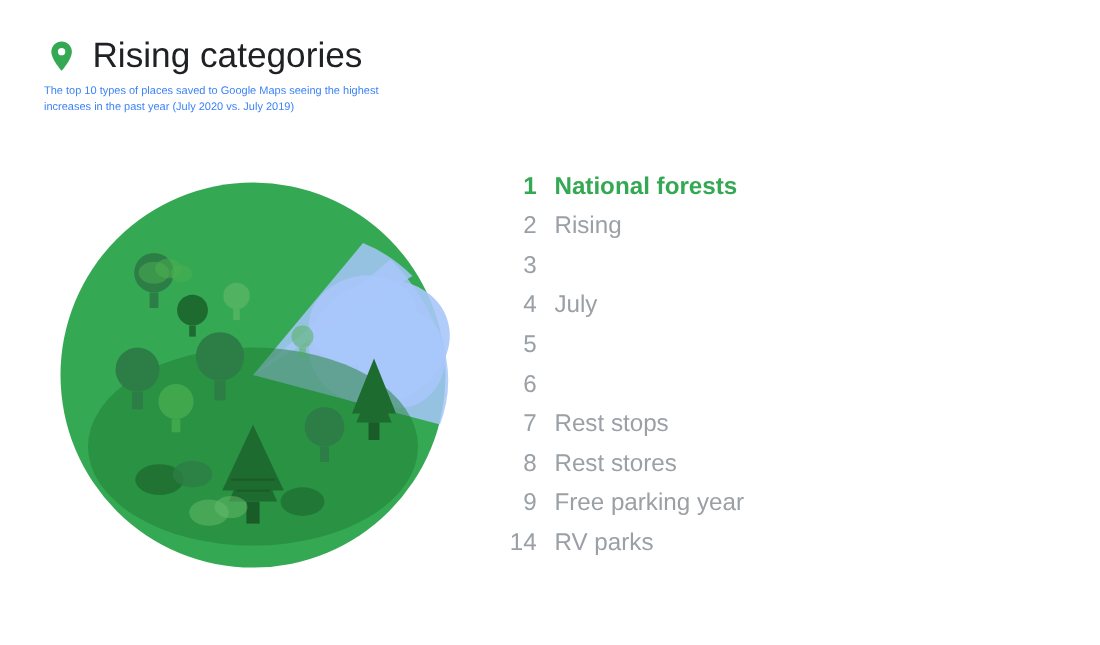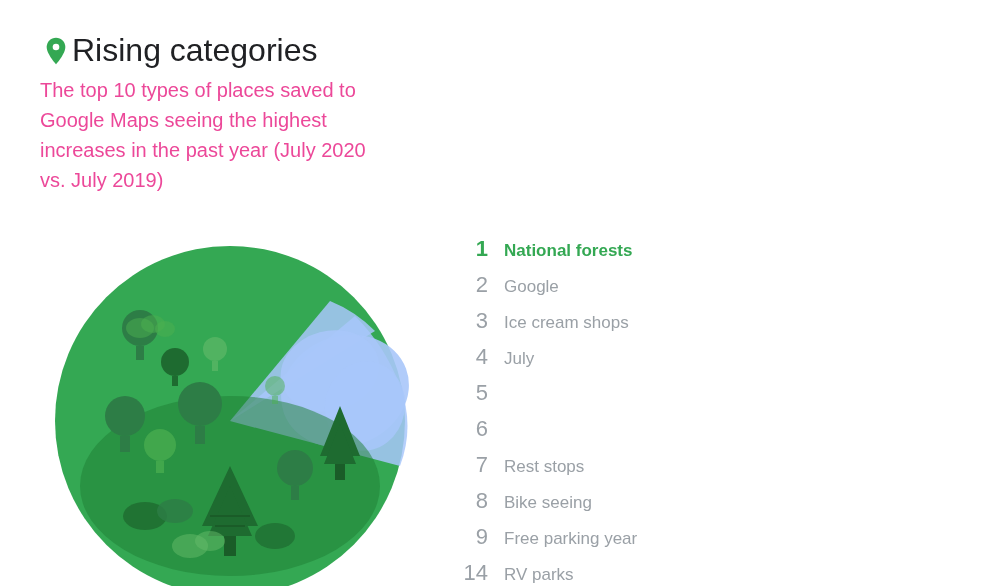--- a/index.html
+++ b/index.html
@@ -10,36 +10,36 @@
       height: 586px;
       overflow: hidden;
       display: flex;
       flex-direction: column;
       padding: 32px 40px;
     }
 
     .header {
       display: flex;
       align-items: center;
-      gap: 0;
+      gap: 12px;
       margin-bottom: 6px;
     }
 
     .title {
       font-size: 32px;
       font-weight: 500;
       color: #202124;
     }
 
     .subtitle {
-      font-size: 20px;
-      color: #ec4899;
+      font-size: 10px;
+      color: #3b82f6;
       max-width: 340px;
       line-height: 1.5;
-      margin-bottom: 6px;
+      margin-bottom: 16px;
     }
 
     .main-content {
       display: flex;
       flex-direction: row;
       align-items: center;
       margin-top: 10px;
       gap: 40px;
     }
 
@@ -73,21 +73,21 @@
 
     .list-num {
       font-size: 22px;
       font-weight: 400;
       color: #9aa0a6;
       min-width: 28px;
       text-align: right;
     }
 
     .list-label {
-      font-size: 17px;
+      font-size: 22px;
       font-weight: 400;
       color: #9aa0a6;
     }
 
     .list-item.highlight .list-num,
     .list-item.highlight .list-label {
       color: #34a853;
       font-weight: 600;
     }
 
@@ -194,43 +194,42 @@
     </svg>
   </div>
 
   <div class="list-area">
   <div class="list-item highlight">
         <span class="list-num">1</span>
         <span class="list-label">National forests</span>
       </div>
       <div class="list-item">
         <span class="list-num">2</span>
-        <span class="list-label">Google</span>
+        <span class="list-label">Rising</span>
       </div>
       <div class="list-item">
         <span class="list-num">3</span>
-        <span class="list-label">Ice cream shops</span>
       </div>
       <div class="list-item">
         <span class="list-num">4</span>
         <span class="list-label">July</span>
       </div>
       <div class="list-item">
         <span class="list-num">5</span>
       </div>
       <div class="list-item">
         <span class="list-num">6</span>
       </div>
       <div class="list-item">
         <span class="list-num">7</span>
         <span class="list-label">Rest stops</span>
       </div>
       <div class="list-item">
         <span class="list-num">8</span>
-        <span class="list-label">Bike seeing</span>
+        <span class="list-label">Rest stores</span>
       </div>
       <div class="list-item">
         <span class="list-num">9</span>
         <span class="list-label">Free parking year</span>
       </div>
       <div class="list-item">
         <span class="list-num">14</span>
         <span class="list-label">RV parks</span>
       </div>
     </div>

